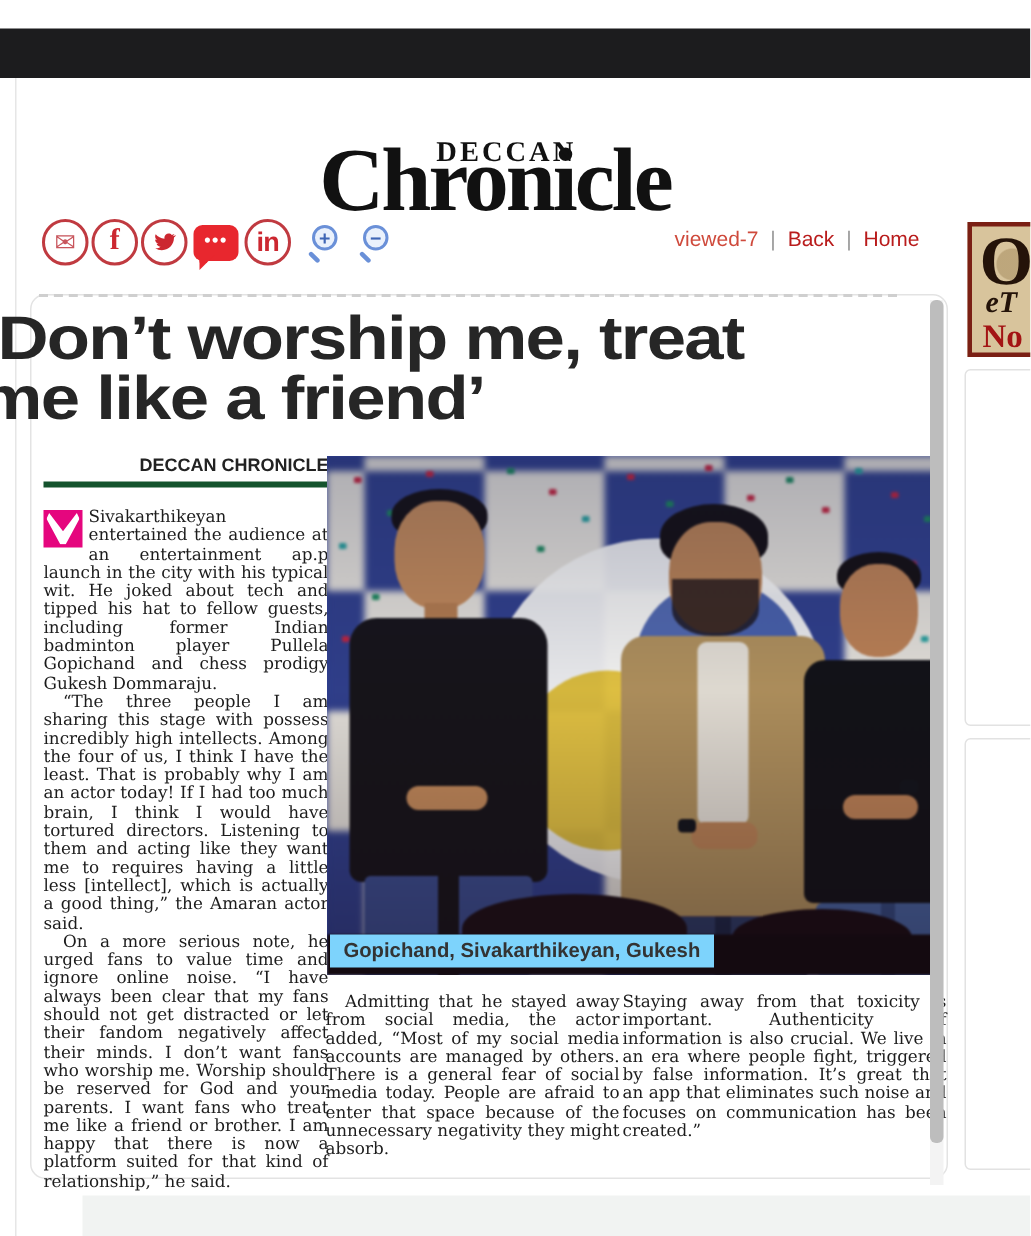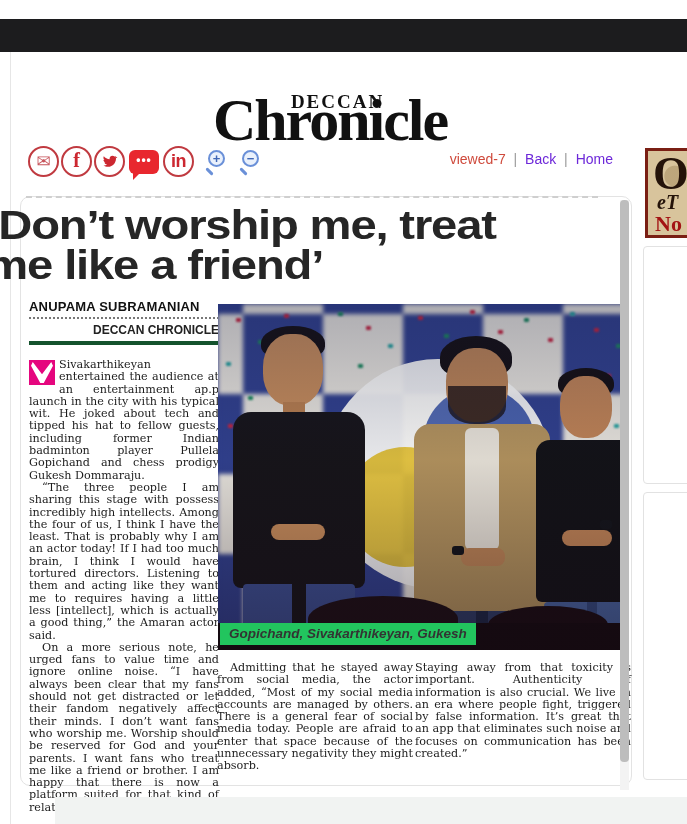--- a/index.html
+++ b/index.html
@@ -30,21 +30,21 @@
   .bubble .dots { color:#fff; font-weight:700; font-size:12px; letter-spacing:1px; line-height:1; margin-top:-3px; }
   .mag { position:relative; width:26px; height:28px; margin-left:6px; }
   .lens { position:absolute; left:6px; top:2px; width:17px; height:17px; border:2.5px solid #6a90d8; border-radius:50%;
           background:#eaf1fc; display:flex; align-items:center; justify-content:center;
           font-weight:700; font-size:13px; color:#3f66b5; line-height:1; }
   .handle { position:absolute; left:3px; bottom:3px; width:9px; height:3px; background:#6a90d8; transform:rotate(45deg); border-radius:2px; }
 
   .nav-links { position:absolute; top:151px; right:74px; font-size:14px; color:#3a3a3a; }
   .nav-links .viewed { color:#cf4a3c; }
   .nav-links .sep { color:#9a9a9a; margin:0 4px; }
-  .nav-links a { color:#6d28d9; text-decoration:none; }
+  .nav-links a { color:#b91c1c; text-decoration:none; }
 
   
   .card { position:absolute; left:20px; top:196px; width:612px; height:590px; background:#fff;
           border:1px solid #e3e3e3; border-radius:10px; }
   .dashed-top { position:absolute; top:-1px; left:5px; width:572px; border-top:2px dashed #cfcfcf; }
 
   .headline { position:absolute; top:8px; left:0; right:18px; }
   .headline-inner { display:inline-block; width:462px; transform:scaleX(1.15); transform-origin:center top;
                     font-weight:700; font-size:41px; line-height:0.98; letter-spacing:-1px; color:#262626; }
 
@@ -94,22 +94,22 @@
   .hair { position:absolute; background:#151013; }
   .head { position:absolute; border-radius:45%; }
   .neck { position:absolute; }
   .torso { position:absolute; }
   .tee  { position:absolute; background:#e9e4da; border-radius:6px; }
   .beard{ position:absolute; background:rgba(25,18,20,.78); border-radius:0 0 46% 46%; }
   .hands{ position:absolute; border-radius:8px; }
   .watch{ position:absolute; width:12px; height:9px; background:#14161c; border-radius:3px; }
   .legs { position:absolute; border-radius:4px; }
 
-  .caption-strip { position:absolute; left:2px; bottom:5px; background:#22c55e; padding:3px 9px 4px;
-                   font-size:13.5px; font-weight:700; color:#333;font-style:italic; }
+  .caption-strip { position:absolute; left:2px; bottom:5px; background:#7dd3fc; padding:3px 9px 4px;
+                   font-size:13.5px; font-weight:700; color:#333; }
 
   
   .mid-col   { position:absolute; left:196px; top:465px; width:196px; }
   .right-col { position:absolute; left:394px; top:465px; width:216px; }
 
   
   .sidebar-ad { position:absolute; left:645px; top:148px; width:140px; height:90px;
                 background:#d8c49c; border:3px solid #7a1f14; overflow:hidden;
                 background-image:radial-gradient(circle at 20% 30%, rgba(120,90,40,.28) 0 10px, transparent 11px),
                                  radial-gradient(circle at 70% 70%, rgba(120,90,40,.22) 0 12px, transparent 13px); }
@@ -176,21 +176,20 @@
   </div>
 
   <div class="card">
     <div class="dashed-top"></div>
 
     <div class="headline">
       <div class="headline-inner">‘Don’t worship me, treat me like a friend’</div>
     </div>
 
     <div class="left-col">
-      <div class="byline">ANUPAMA SUBRAMANIAN</div>
       <div class="credit">DECCAN CHRONICLE</div>
       <div class="body-text">
         <p><span class="dc-mark"></span><span>Sivakarthikeyan entertained the audience at an entertainment ap.p launch in the city with his typical wit. He joked about tech and tipped his hat to fellow guests, including former Indian badminton player Pullela Gopichand and chess prodigy Gukesh Dommaraju.</span></p>
         <p class="indent">“The three people I am sharing this stage with possess incredibly high intellects. Among the four of us, I think I have the least. That is probably why I am an actor today! If I had too much brain, I think I would have tortured directors. Listening to them and acting like they want me to requires having a little less [intellect], which is actually a good thing,” the Amaran actor said.</p>
         <p class="indent">On a more serious note, he urged fans to value time and ignore online noise. “I have always been clear that my fans should not get distracted or let their fandom negatively affect their minds. I don’t want fans who worship me. Worship should be reserved for God and your parents. I want fans who treat me like a friend or brother. I am happy that there is now a platform suited for that kind of relationship,” he said.</p>
       </div>
     </div>
 
     <div class="photo">
       <div class="photo-inner">

